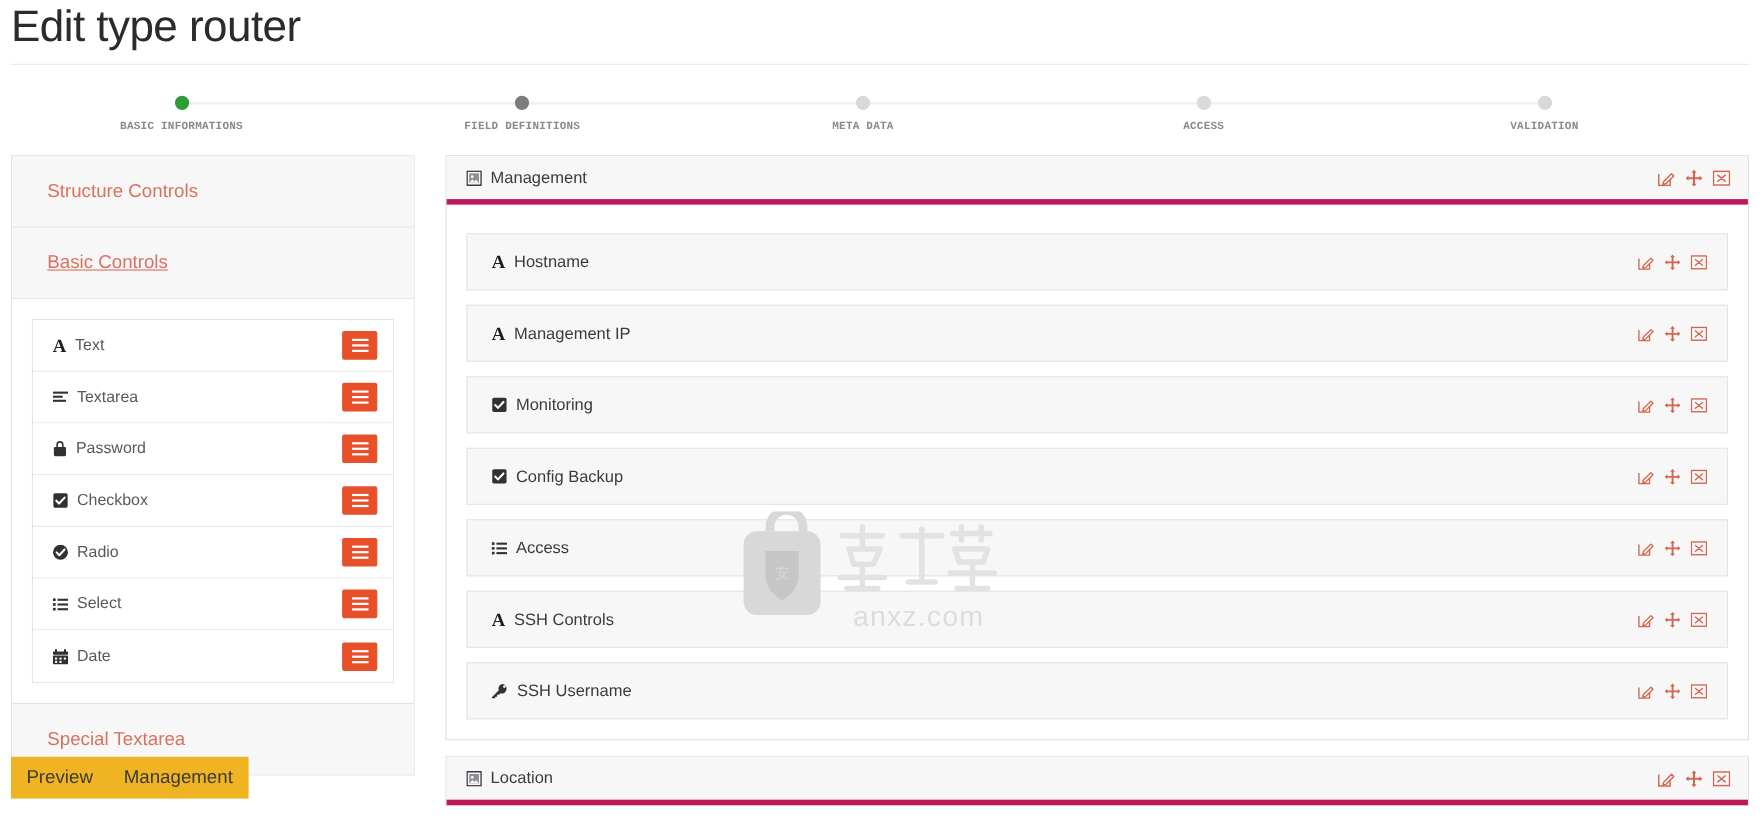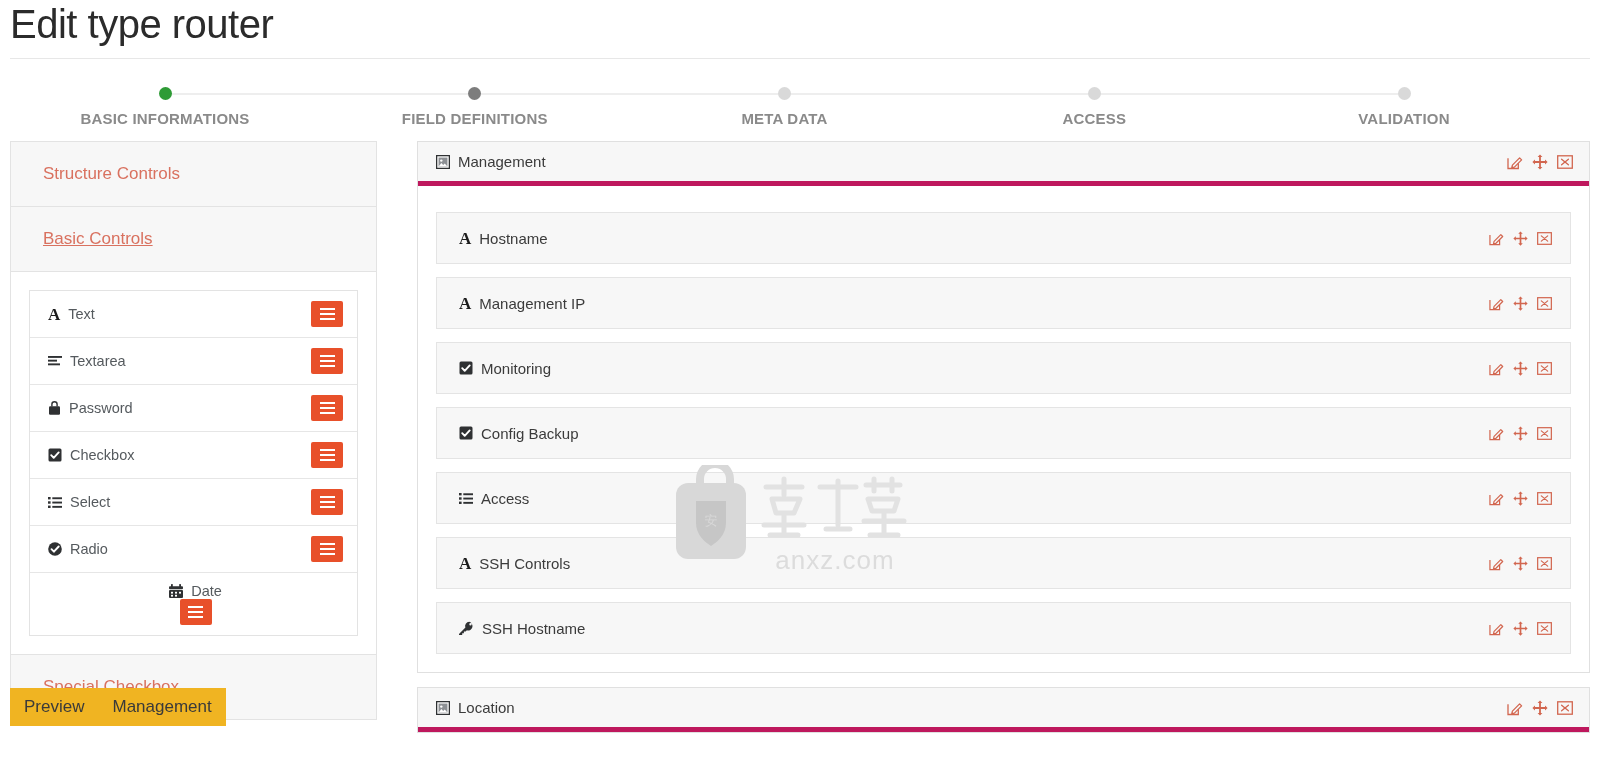--- a/index.html
+++ b/index.html
@@ -52,33 +52,34 @@
     border-radius: 50%;
     margin: 14px auto 0 auto;
     background: #d9d9d9;
     position: relative;
     z-index: 2;
   }
   .step.done   .step-dot { background: #2e9b36; }
   .step.active .step-dot { background: #7d7d7d; }
   .step-label {
     margin-top: 10px;
-    font-size: 15px;
+    font-size: 10px;
     font-weight: bold;
     color: #8a8a8a;
     letter-spacing: 0.2px;
+    font-family: Liberation Mono, monospace;
   }
 
   
   #content {
     position: relative;
     padding: 4px 10px;
     display: flex;
     align-items: flex-start;
-    gap: 12px;
+    gap: 0;
   }
 
   
   #sidebar {
     width: 367px;
     flex: 0 0 367px;
     border: 1px solid #e3e3e3;
     background: #ffffff;
   }
   .accordion-header {
@@ -103,21 +104,21 @@
   }
   .control-item {
     display: flex;
     align-items: center;
     justify-content: space-between;
     padding: 10px 14px 10px 18px;
     border-bottom: 1px solid #e6e6e6;
     background: #ffffff;
     min-height: 47px;
   }
-  .control-item:last-child { border-bottom: none; flex-direction: column; }
+  .control-item:last-child { border-bottom: none; }
   .ci-left {
     display: flex; align-items: center; gap: 8px;
     font-size: 14.5px; color: #555a5e;
   }
   .drag-btn {
     width: 32px; height: 26px;
     background: #e8502a;
     border: none;
     border-radius: 2px;
     display: flex; flex-direction: column;
@@ -319,48 +320,48 @@
             </div>
             <button class="drag-btn">
               <i></i>
               <i></i>
               <i></i>
             </button>
           </div>
           <div class="control-item">
             <div class="ci-left">
               <span class="ticon">
+                <svg width="14" height="14" viewBox="0 0 14 14">
+                  <circle cx="7" cy="7" r="6.8" fill="#2f3133"></circle>
+                  <path d="M3.5 7.2l2.4 2.5 4.8-5.2" stroke="#fff" stroke-width="1.9" fill="none" stroke-linecap="round" stroke-linejoin="round"></path>
+                </svg>
+              </span>
+              <span>Radio</span>
+            </div>
+            <button class="drag-btn">
+              <i></i>
+              <i></i>
+              <i></i>
+            </button>
+          </div>
+          <div class="control-item">
+            <div class="ci-left">
+              <span class="ticon">
                 <svg width="14" height="13" viewBox="0 0 14 13">
                   <g fill="#2f3133">
                     <rect x="0" y="1" width="2.6" height="2.4"></rect>
                     <rect x="0" y="5.3" width="2.6" height="2.4"></rect>
                     <rect x="0" y="9.6" width="2.6" height="2.4"></rect>
                     <rect x="4.3" y="1.3" width="9.7" height="1.9"></rect>
                     <rect x="4.3" y="5.6" width="9.7" height="1.9"></rect>
                     <rect x="4.3" y="9.9" width="9.7" height="1.9"></rect>
                   </g>
                 </svg>
               </span>
               <span>Select</span>
-            </div>
-            <button class="drag-btn">
-              <i></i>
-              <i></i>
-              <i></i>
-            </button>
-          </div>
-          <div class="control-item">
-            <div class="ci-left">
-              <span class="ticon">
-                <svg width="14" height="14" viewBox="0 0 14 14">
-                  <circle cx="7" cy="7" r="6.8" fill="#2f3133"></circle>
-                  <path d="M3.5 7.2l2.4 2.5 4.8-5.2" stroke="#fff" stroke-width="1.9" fill="none" stroke-linecap="round" stroke-linejoin="round"></path>
-                </svg>
-              </span>
-              <span>Radio</span>
             </div>
             <button class="drag-btn">
               <i></i>
               <i></i>
               <i></i>
             </button>
           </div>
           <div class="control-item">
             <div class="ci-left">
               <span class="ticon">
@@ -385,21 +386,21 @@
             <button class="drag-btn">
               <i></i>
               <i></i>
               <i></i>
             </button>
           </div>
         </div>
     </div>
 
     <div class="accordion-header" style="border-bottom:none;">
-      <span class="acc-label">Special Checkbox</span>
+      <span class="acc-label">Special Textarea</span>
     </div>
   </div>
     <div id="sidebar-actions" style="position: absolute; left: 10px; top: 551px;">
       <button class="sb-btn">Preview</button>
       <button class="sb-btn">Management</button>
     </div>
 
   <div id="main">
       <div class="group-panel">
         <div class="group-header">
@@ -606,21 +607,21 @@
               </span>
             </div>
           </div>
           <div class="field-row">
             <div class="field-label">
               <span class="ticon">
                 <svg width="15" height="14" viewBox="0 0 15 14">
                   <path d="M10.3 0.8a4.2 4.2 0 0 0-3.9 5.8L0 13v1.0h3.2v-1.7h1.7v-1.7h1.7l1.3-1.3a4.2 4.2 0 1 0 2.4-8.5zm1.2 3.6a1.2 1.2 0 1 1 0-2.4 1.2 1.2 0 0 1 0 2.4z" fill="#2f3133"></path>
                 </svg>
               </span>
-              <span>SSH Hostname</span>
+              <span>SSH Username</span>
             </div>
             <div class="actions">
               <span class="act" title="Edit">
                 <svg width="15" height="15" viewBox="0 0 16 16">
                   <path d="M1 4.2v10.3h10.3V9.2" fill="none" stroke="#d2664f" stroke-width="1.3"></path>
                   <path d="M5.4 11.1l7.2-7.2 2 2-7.2 7.2-2.6.6z" fill="none" stroke="#d2664f" stroke-width="1.3" stroke-linejoin="round"></path>
                 </svg>
               </span>
               <span class="act" title="Move">
                 <svg width="15" height="15" viewBox="0 0 16 16">

